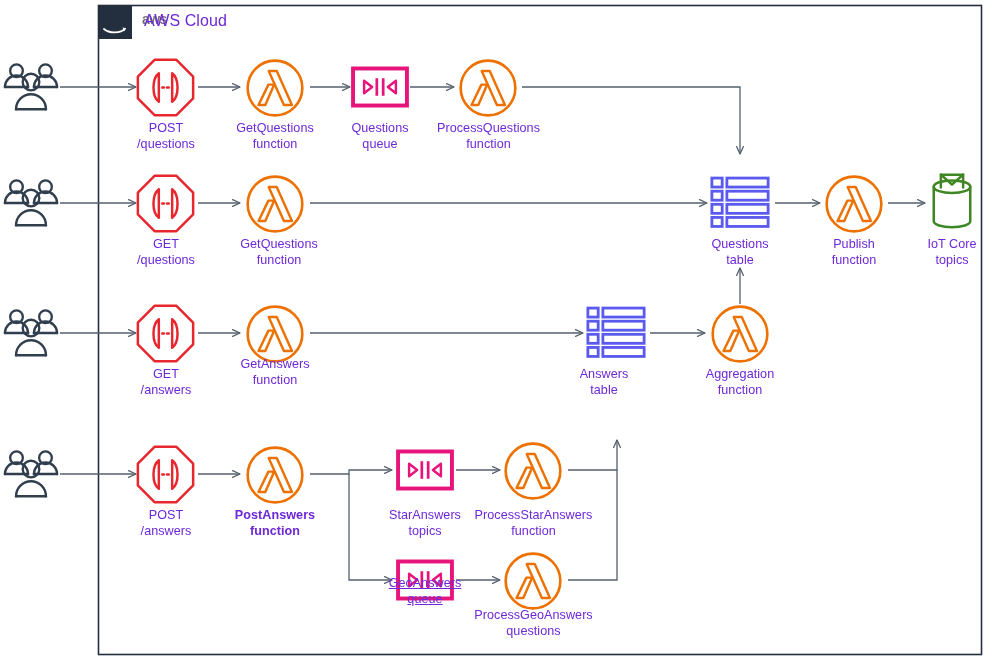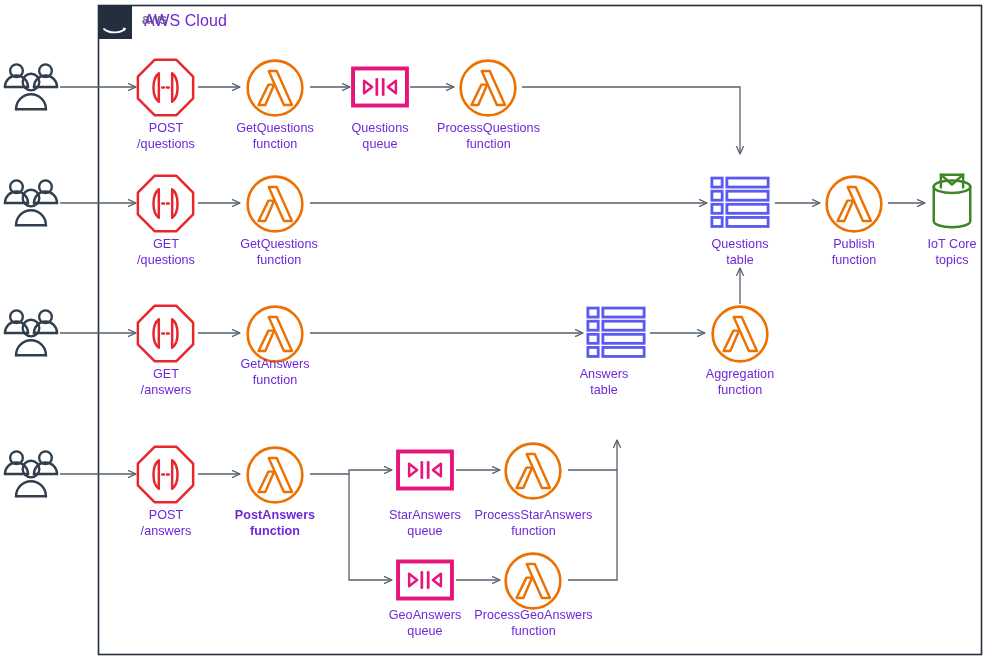--- a/index.html
+++ b/index.html
@@ -205,22 +205,22 @@
   <div class="node-label" style="left:544px;top:367px;width:120px;text-align:center;">Answers
 table</div>
   <div class="node-label" style="left:680px;top:367px;width:120px;">Aggregation
 function</div>
 
   <div class="node-label" style="left:105px;top:508px;width:122px;">POST
 /answers</div>
   <div class="node-label" style="left:207px;top:508px;width:136px;font-weight:bold;">PostAnswers
 function</div>
   <div class="node-label" style="left:365px;top:508px;width:120px;">StarAnswers
-queue</div>
+topics</div>
   <div class="node-label" style="left:457px;top:508px;width:153px;">ProcessStarAnswers
 function</div>
 
-  <div class="node-label" style="left:365px;top:608px;width:120px;">GeoAnswers
+  <div class="node-label" style="left:365px;top:576px;width:120px;text-decoration:underline;">GeoAnswers
 queue</div>
   <div class="node-label" style="left:457px;top:608px;width:153px;">ProcessGeoAnswers
-function</div>
+questions</div>
 
 </div>
 
 </body></html>

